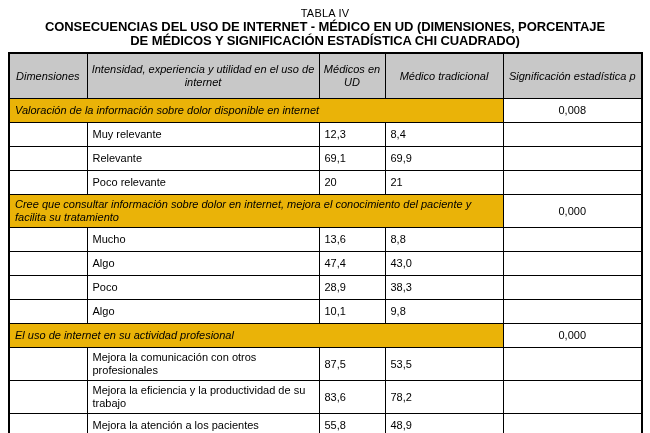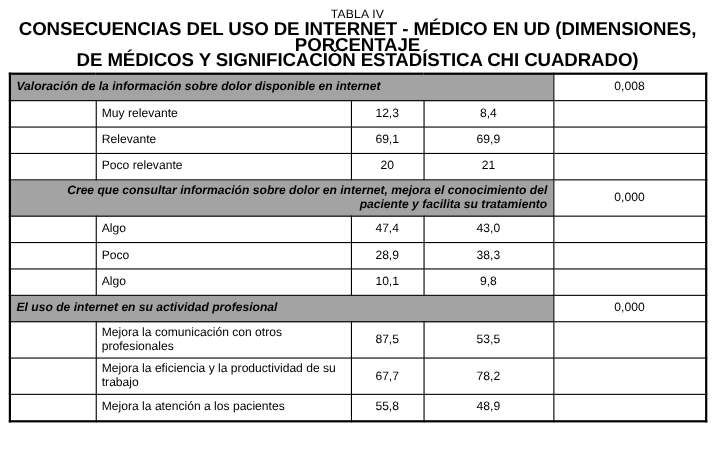--- a/index.html
+++ b/index.html
@@ -27,21 +27,21 @@
     margin-bottom: 4px;
   }
   .caption .tabla-num {
     display: block;
     font-size: 11px;
     letter-spacing: .2px;
   }
   .caption .title-line {
     display: block;
     font-weight: bold;
-    font-size: 17px;
+    font-size: 13px;
     letter-spacing: -0.1px;
   }
   table.tbl {
     border-collapse: collapse;
     width: 633px;
     margin: 0 auto;
     table-layout: fixed;
     border: 2px solid #000;
   }
   table.tbl td {
@@ -66,42 +66,41 @@
     font-size: 11px;
     line-height: 13px;
     padding: 5px 4px;
     height: 34px;
   }
   tr.header td.left-h {
     text-align: left;
     padding-left: 6px;
   }
   td.dim-cell {
-    background: #a3a3a3;
+    background: #eab308;
     font-style: italic;
     font-size: 11px;
     line-height: 13px;
     padding: 4px 6px;
     text-align: left;
-    font-weight: bold;
   }
   td.dim-cell.center {
-    text-align: right;
+    text-align: left;
   }
   td.sig-cell {
     text-align: center;
     font-size: 11px;
   }
   td.label-cell {
     text-align: left;
     padding-left: 8px;
     margin-left: 36px;
   }
   td.num-cell {
-    text-align: center;
+    text-align: left;
   }
   td.blank-cell {
     background: #ffffff;
   }
   .two-line {
     line-height: 13px;
   }
 </style>
 </head>
 <body>
@@ -116,20 +115,27 @@
 
   <table class="tbl">
     <colgroup>
       <col class="c1">
         <col class="c2">
         <col class="c3">
         <col class="c4">
         <col class="c5">
     </colgroup>
     <tbody>
+      <tr class="header">
+        <td class="left-h">Dimensiones</td>
+        <td>Intensidad, experiencia y utilidad en el uso de internet</td>
+        <td>Médicos en UD</td>
+        <td>Médico tradicional</td>
+        <td>Significación estadística p</td>
+      </tr>
 
       <tr>
         <td class="dim-cell" colspan="4">Valoración de la información sobre dolor disponible en internet</td>
         <td class="sig-cell">0,008</td>
       </tr>
       <tr>
         <td class="blank-cell"></td>
         <td class="label-cell">Muy relevante</td>
         <td class="num-cell">12,3</td>
         <td class="num-cell">8,4</td>
@@ -149,20 +155,27 @@
         <td class="num-cell">21</td>
         <td class="blank-cell"></td>
       </tr>
 
       <tr>
         <td class="dim-cell center two-line" colspan="4">Cree que consultar información sobre dolor en internet, mejora el conocimiento del paciente y facilita su tratamiento</td>
         <td class="sig-cell">0,000</td>
       </tr>
       <tr>
         <td class="blank-cell"></td>
+        <td class="label-cell">Mucho</td>
+        <td class="num-cell">13,6</td>
+        <td class="num-cell">8,8</td>
+        <td class="blank-cell"></td>
+      </tr>
+      <tr>
+        <td class="blank-cell"></td>
         <td class="label-cell">Algo</td>
         <td class="num-cell">47,4</td>
         <td class="num-cell">43,0</td>
         <td class="blank-cell"></td>
       </tr>
       <tr>
         <td class="blank-cell"></td>
         <td class="label-cell">Poco</td>
         <td class="num-cell">28,9</td>
         <td class="num-cell">38,3</td>
@@ -183,21 +196,21 @@
       <tr>
         <td class="blank-cell"></td>
         <td class="label-cell two-line">Mejora la comunicación con otros profesionales</td>
         <td class="num-cell">87,5</td>
         <td class="num-cell">53,5</td>
         <td class="blank-cell"></td>
       </tr>
       <tr>
         <td class="blank-cell"></td>
         <td class="label-cell two-line">Mejora la eficiencia y la productividad de su trabajo</td>
-        <td class="num-cell">67,7</td>
+        <td class="num-cell">83,6</td>
         <td class="num-cell">78,2</td>
         <td class="blank-cell"></td>
       </tr>
       <tr>
         <td class="blank-cell"></td>
         <td class="label-cell">Mejora la atención a los pacientes</td>
         <td class="num-cell">55,8</td>
         <td class="num-cell">48,9</td>
         <td class="blank-cell"></td>
       </tr>

